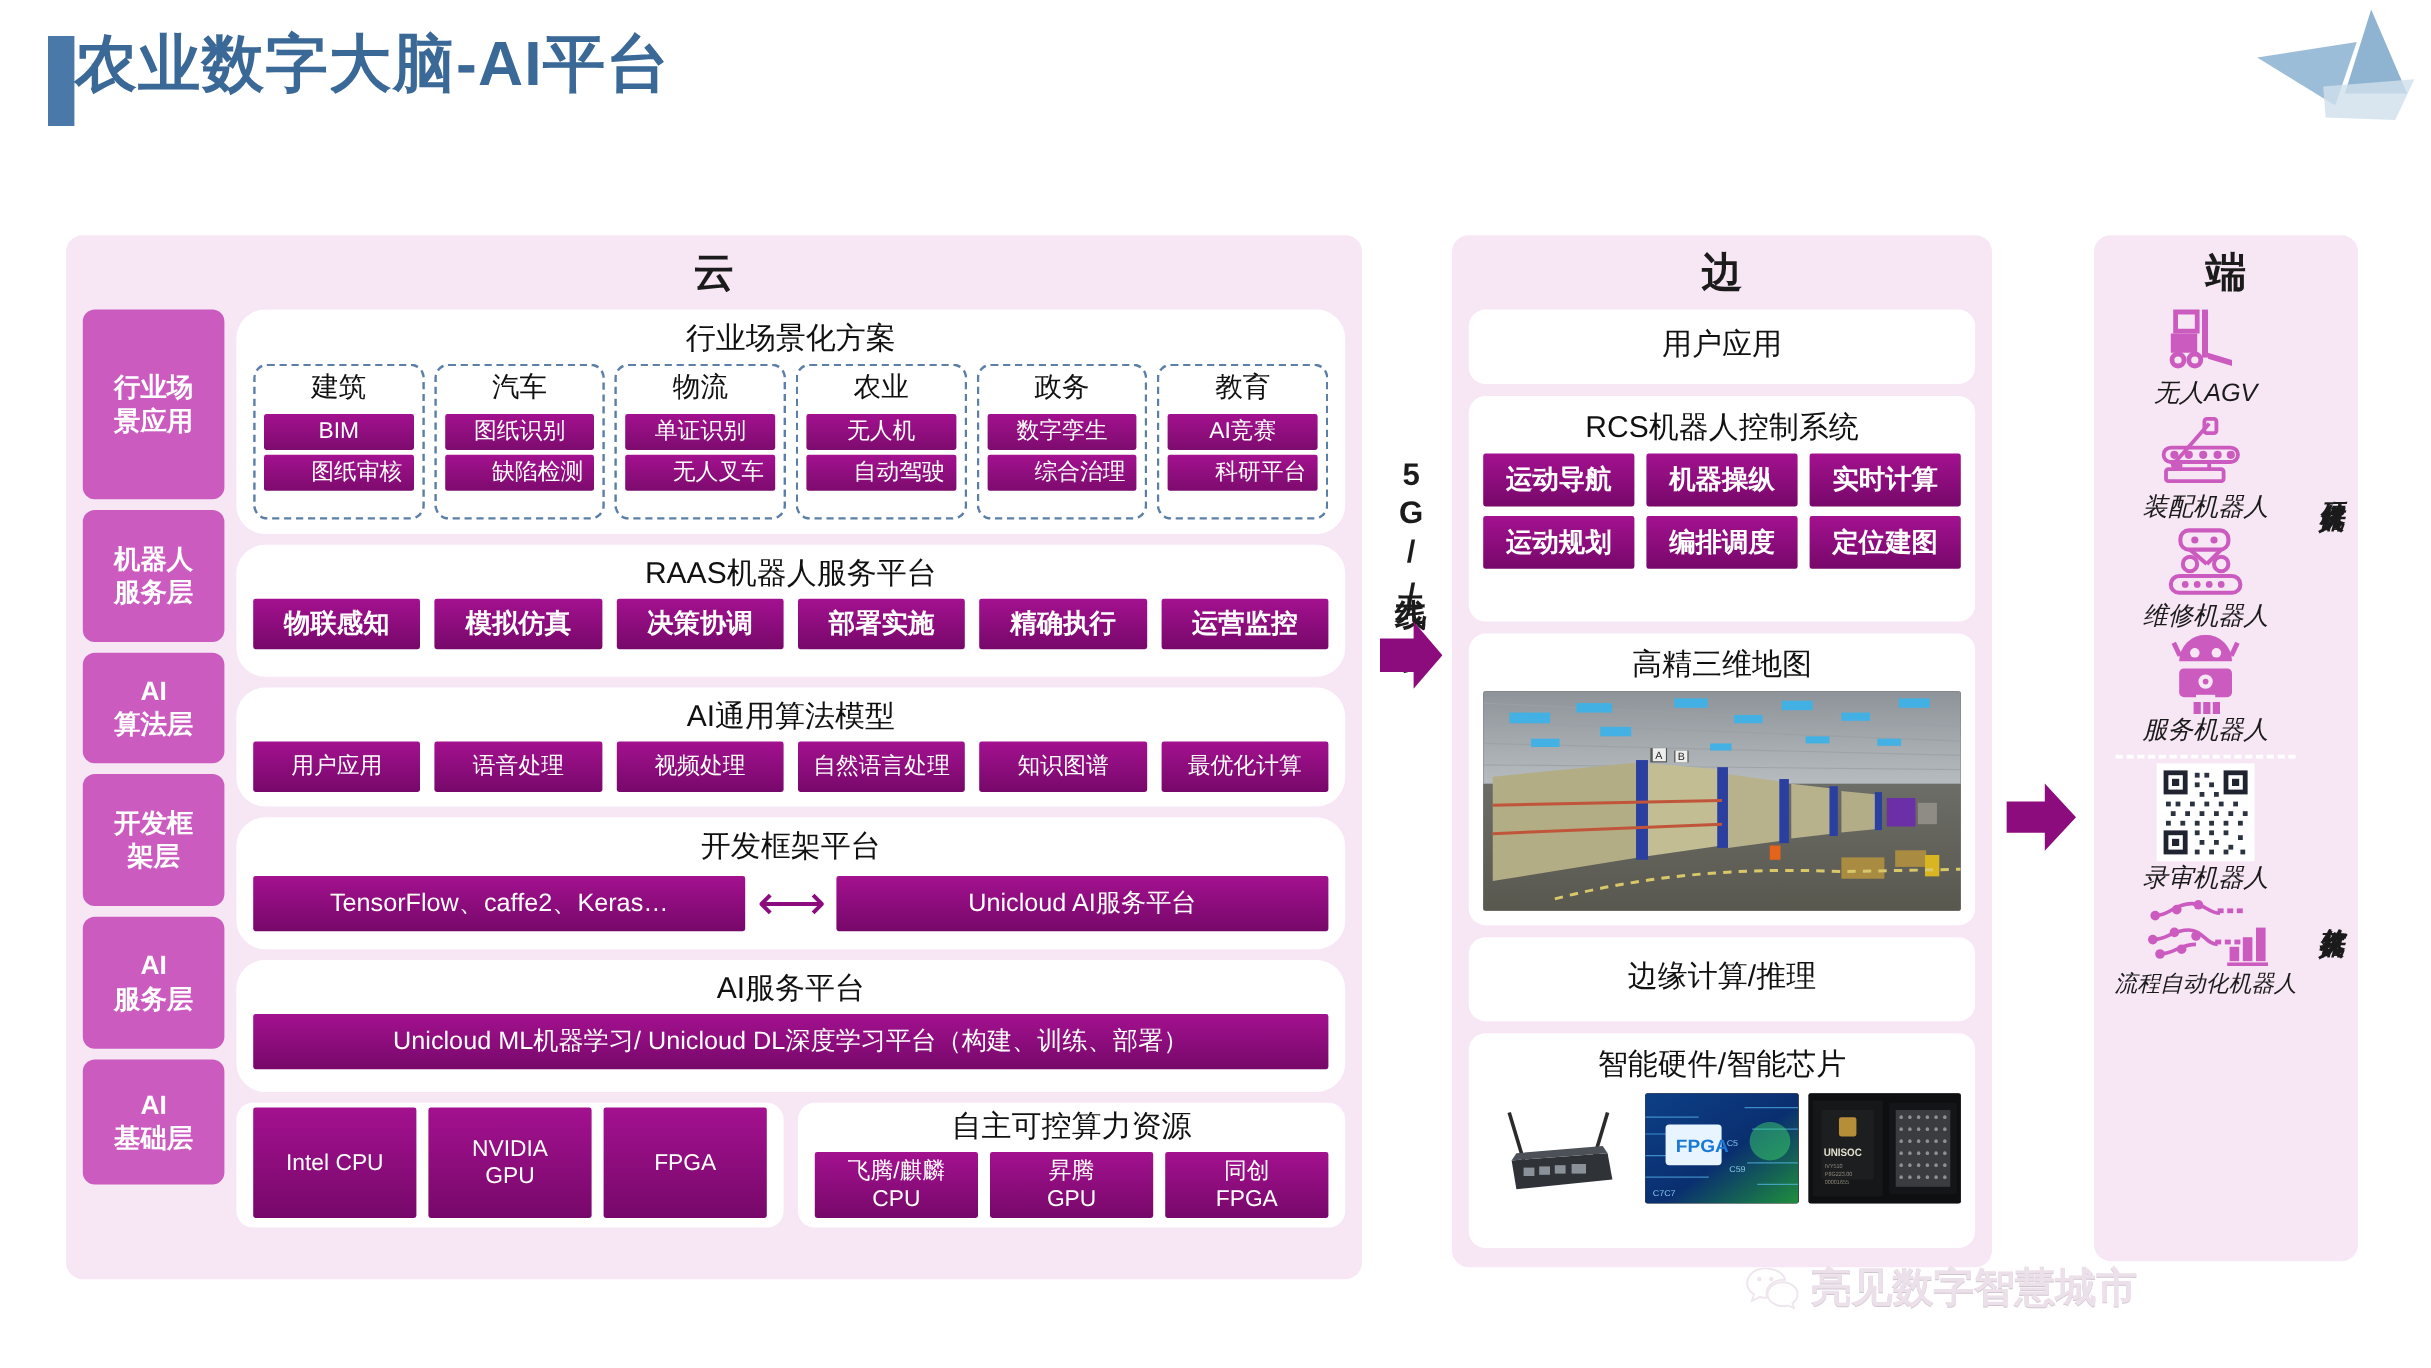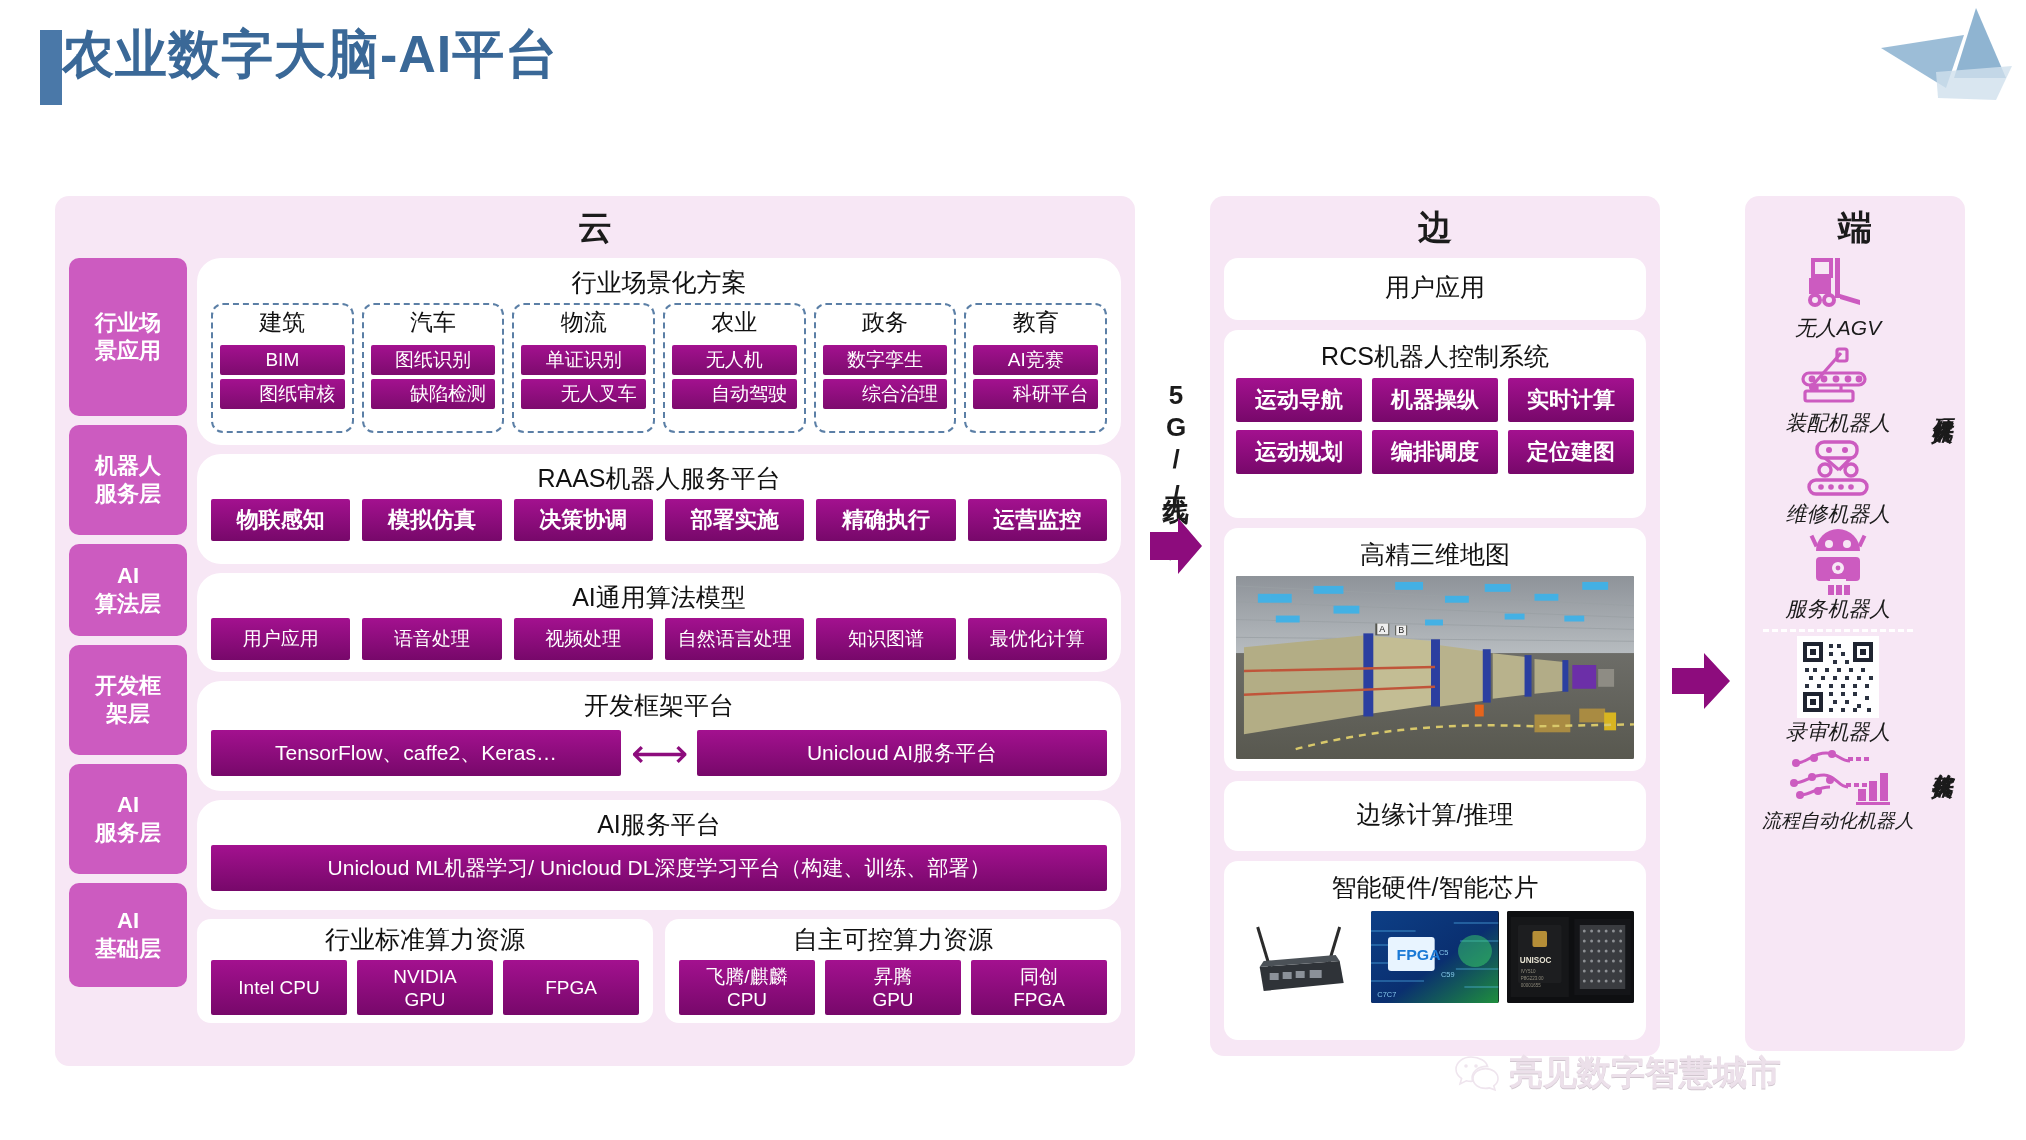--- a/index.html
+++ b/index.html
@@ -313,21 +313,20 @@
           </div>
         </div>
 
         <div class="panel p-h5">
           <div class="panel-title">AI服务平台</div>
           <div class="wide-bar">Unicloud ML机器学习/ Unicloud DL深度学习平台（构建、训练、部署）</div>
         </div>
 
         <div class="panel p-h6">
           <div class="compute-panel">
-            <div class="panel-title">行业标准算力资源</div>
             <div class="compute-row">
               <div class="compute-chip">Intel CPU</div>
               <div class="compute-chip">NVIDIA
 GPU</div>
               <div class="compute-chip">FPGA</div>
             </div>
           </div>
           <div class="compute-panel">
             <div class="panel-title">自主可控算力资源</div>
             <div class="compute-row">

